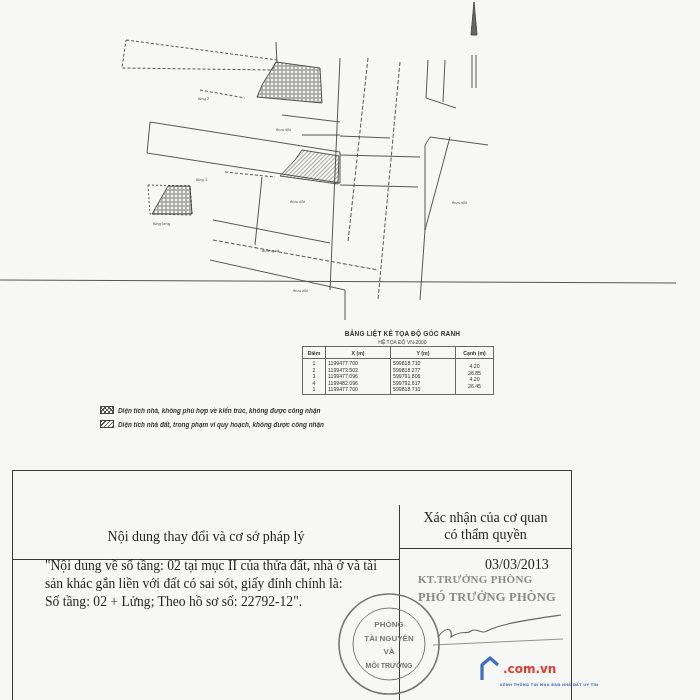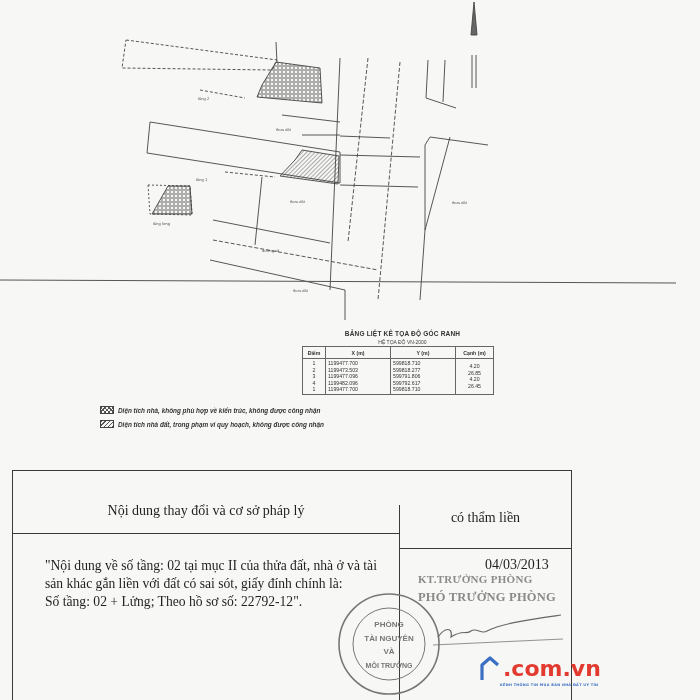--- a/index.html
+++ b/index.html
@@ -25,37 +25,37 @@
   .legend .sw { width:12px; height:6px; border:0.8px solid #444; display:inline-block; }
   .sw-cross { background:
       repeating-linear-gradient(45deg, #555 0 1px, transparent 1px 3px),
       repeating-linear-gradient(-45deg, #555 0 1px, transparent 1px 3px); }
   .sw-hatch { background: repeating-linear-gradient(-45deg, #555 0 1px, transparent 1px 3px); }
 
   .sec-table { position:absolute; left:12px; top:470px; width:560px; height:240px;
     border:1.2px solid #3a3a3a; box-sizing:border-box; }
   .sec-title { position:absolute; left:0; top:0; right:0; height:33px; border-bottom:1.2px solid #3a3a3a;
     font-size:15px; font-weight:bold; padding-left:28px; line-height:33px; }
-  .col-head-left { position:absolute; left:0; top:18px; width:386px; height:44px; border-bottom:1.2px solid #3a3a3a;
+  .col-head-left { position:absolute; left:0; top:44px; width:386px; height:44px; border-bottom:1.2px solid #3a3a3a;
     font-size:14px; text-align:center; line-height:44px; }
   .col-head-right { position:absolute; left:386px; top:34px; right:0; height:44px; border-bottom:1.2px solid #3a3a3a;
     border-left:1.2px solid #3a3a3a; font-size:14px; text-align:center; line-height:17px; padding-top:4px; box-sizing:border-box; }
   .col-divider { position:absolute; left:386px; top:78px; bottom:0; border-left:1.2px solid #3a3a3a; }
   .content-text { position:absolute; left:32px; top:86px; width:360px; font-size:13.6px; line-height:18px; }
   .date { position:absolute; left:472px; top:86px; font-size:14px; }
   .stamp-title1 { position:absolute; left:405px; top:102px; font-size:11px; font-weight:bold; color:#8a8a8a; letter-spacing:0.3px; font-family:"Liberation Serif", serif; }
   .stamp-title2 { position:absolute; left:405px; top:119px; font-size:12.5px; font-weight:bold; color:#8a8a8a; font-family:Liberation Serif, serif; letter-spacing:0.2px; }
   .seal { position:absolute; left:323px; top:120px; width:106px; height:106px; }
   .signature { position:absolute; left:420px; top:138px; width:130px; height:40px; }
 
   .watermark { position:absolute; left:480px; top:655px; display:flex; align-items:flex-end;
     font-family:"DejaVu Sans", sans-serif; font-weight:bold; }
   .wm-icon { width:20px; height:26px; position:relative; margin-right:1px; }
   .wm-letters { font-size:26px; line-height:26px; letter-spacing:-0.5px; }
-  .wm-domain { font-size:22px; line-height:24px; color:#e23a2f; margin-left:2px; font-weight:bold; }
+  .wm-domain { font-size:12px; line-height:24px; color:#e23a2f; margin-left:2px; font-weight:bold; }
   .wm-tagline { position:absolute; left:20px; top:28px; font-size:3.5px; color:#3a6fc4; white-space:nowrap; letter-spacing:0.3px; }
 </style>
 </head>
 <body>
 
 <svg class="map-svg" viewBox="0 0 700 320">
   <defs>
     <pattern id="cross" width="4" height="4" patternUnits="userSpaceOnUse">
       <circle cx="2" cy="2" r="1.3" fill="none" stroke="#333" stroke-width="0.6"></circle>
     </pattern>
@@ -161,42 +161,43 @@
   <span>Diện tích nhà, không phù hợp về kiến trúc, không được công nhận</span>
 </div>
 <div class="legend" style="top:420px">
   <span class="sw sw-hatch"></span>
   <span>Diện tích nhà đất, trong phạm vi  quy hoạch, không được công nhận</span>
 </div>
 
 <div class="sec-table">
   <div class="col-head-left">Nội dung thay đổi và cơ sở pháp lý</div>
   <div class="col-head-right">
-    <div>có thẩm liền</div>
+    <div>Xác nhận của cơ quan</div>
+    <div>có thẩm quyền</div>
   </div>
   <div class="col-divider"></div>
 
   <div class="content-text">
     <div>"Nội dung về số tầng: 02 tại mục II của thửa đất, nhà ở và tài</div>
     <div>sản khác gắn liền với đất có sai sót, giấy đính chính là:</div>
     <div>Số tầng: 02 + Lửng; Theo hồ sơ số: 22792-12".</div>
   </div>
 
   <svg class="seal" viewBox="0 0 106 106">
     <circle cx="53" cy="53" r="50" fill="none" stroke="#777" stroke-width="1.6"></circle>
     <circle cx="53" cy="53" r="36" fill="none" stroke="#777" stroke-width="1"></circle>
     <g font-family="Liberation Sans, sans-serif" font-size="8" fill="#777" text-anchor="middle" font-weight="bold">
       <text x="53" y="36">PHÒNG</text>
       <text x="53" y="50">TÀI NGUYÊN</text>
       <text x="53" y="63">VÀ</text>
       <text x="53" y="77" font-size="7">MÔI TRƯỜNG</text>
     </g>
   </svg>
 
-  <div class="date">04/03/2013</div>
+  <div class="date">03/03/2013</div>
   <div class="stamp-title1">KT.TRƯỞNG PHÒNG</div>
   <div class="stamp-title2">PHÓ TRƯỞNG PHÒNG</div>
   <svg class="signature" viewBox="0 0 130 40">
     <path d="M5 28 C12 18, 20 18, 18 28 C30 20, 34 26, 38 22 C44 18, 48 26, 54 22 C70 14, 100 10, 128 6" fill="none" stroke="#666" stroke-width="1.2"></path>
     <line x1="0" y1="36" x2="130" y2="30" stroke="#777" stroke-width="0.8"></line>
   </svg>
 </div>
 
 <div class="watermark">
   <svg class="wm-icon" viewBox="0 0 20 26">

